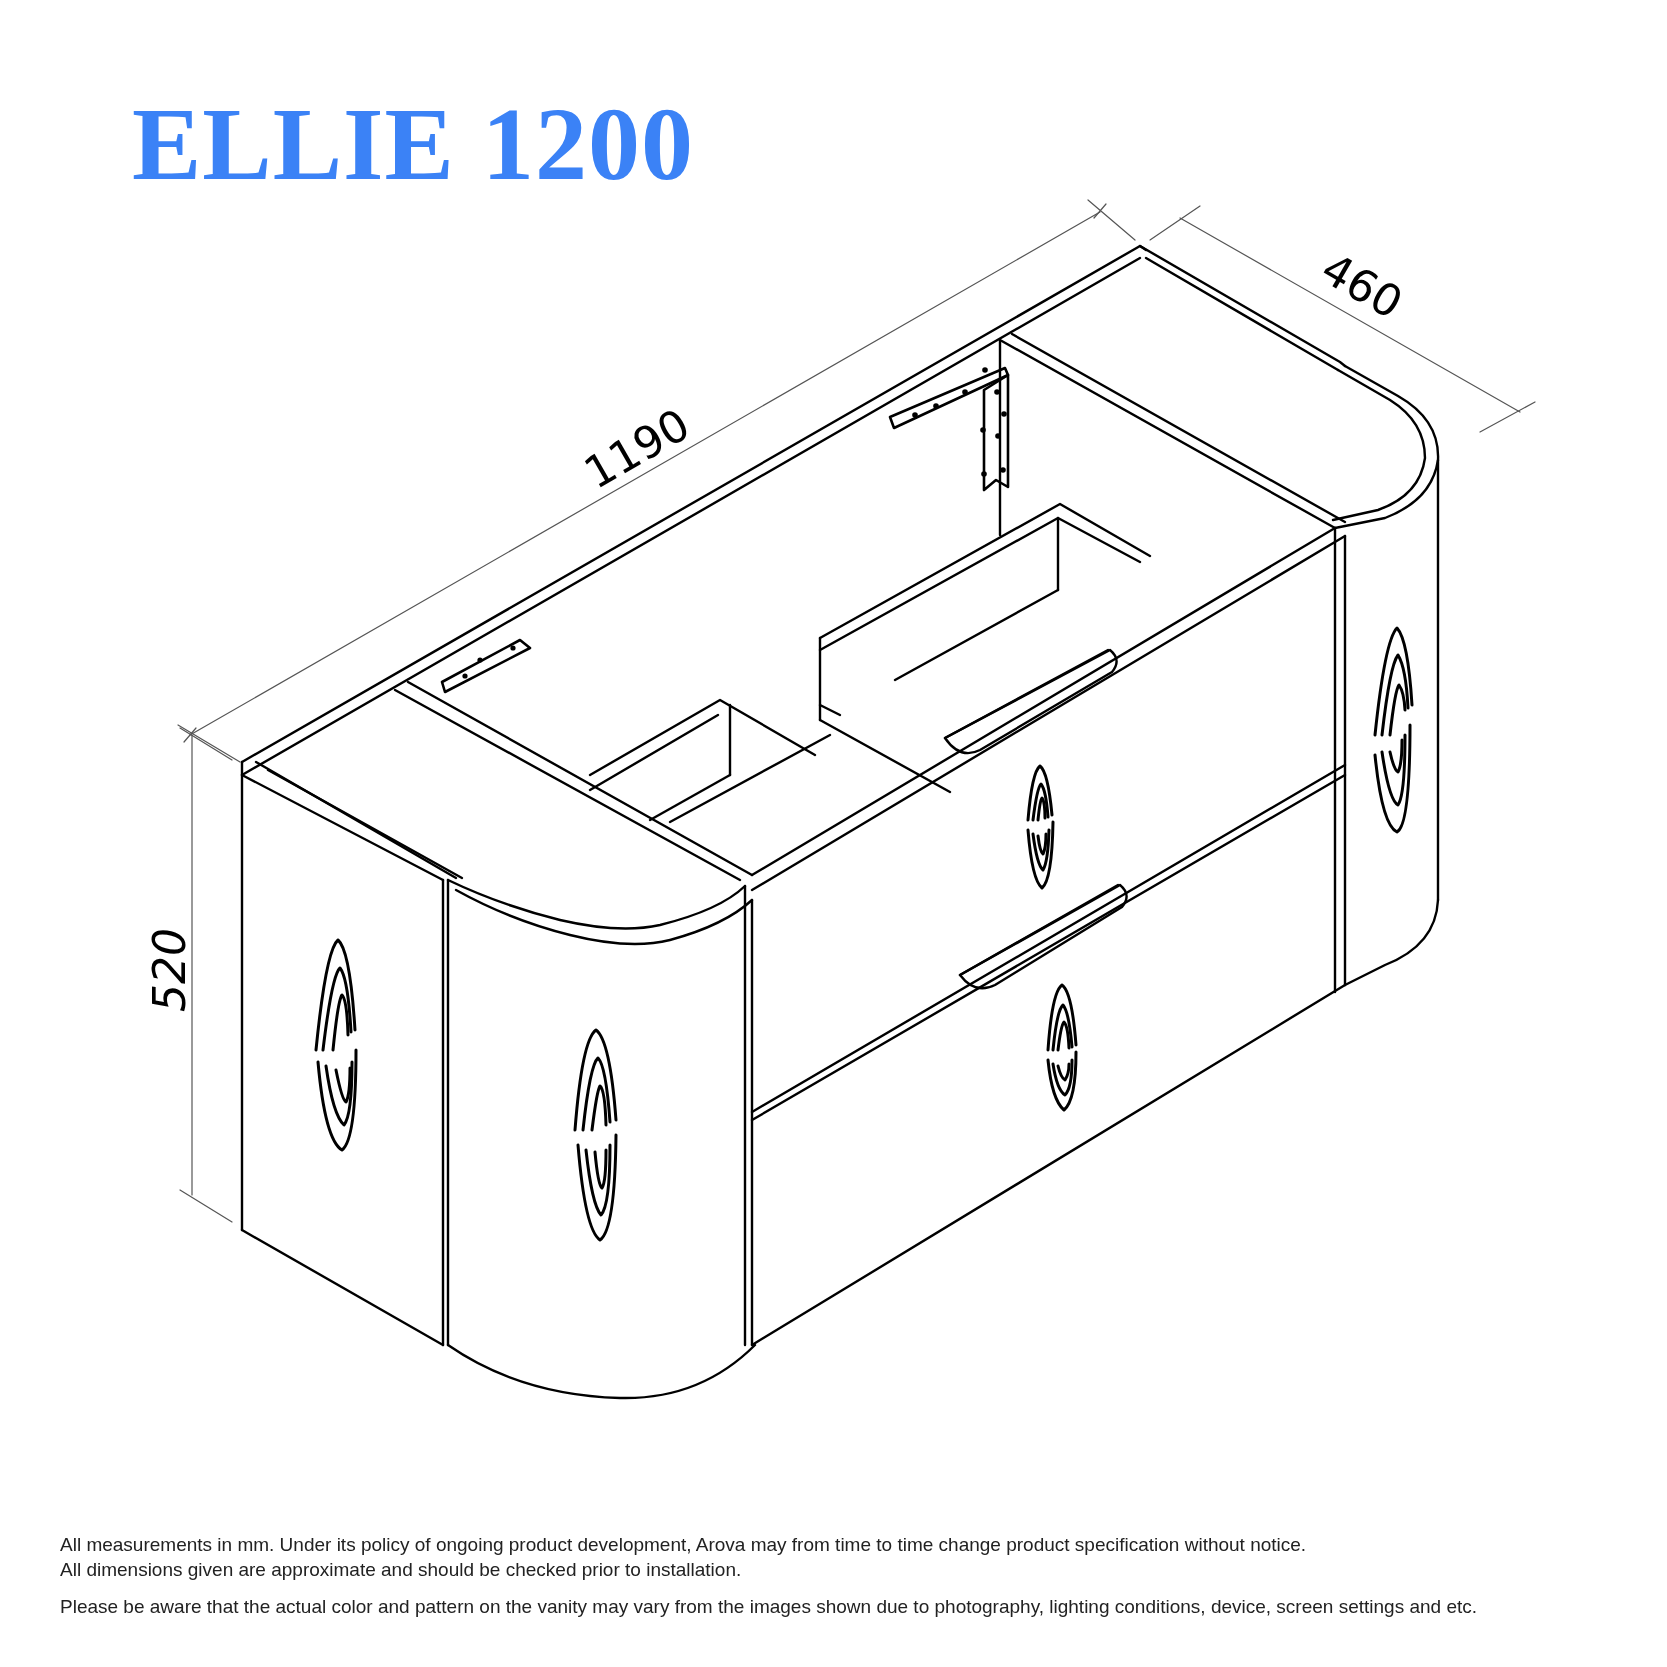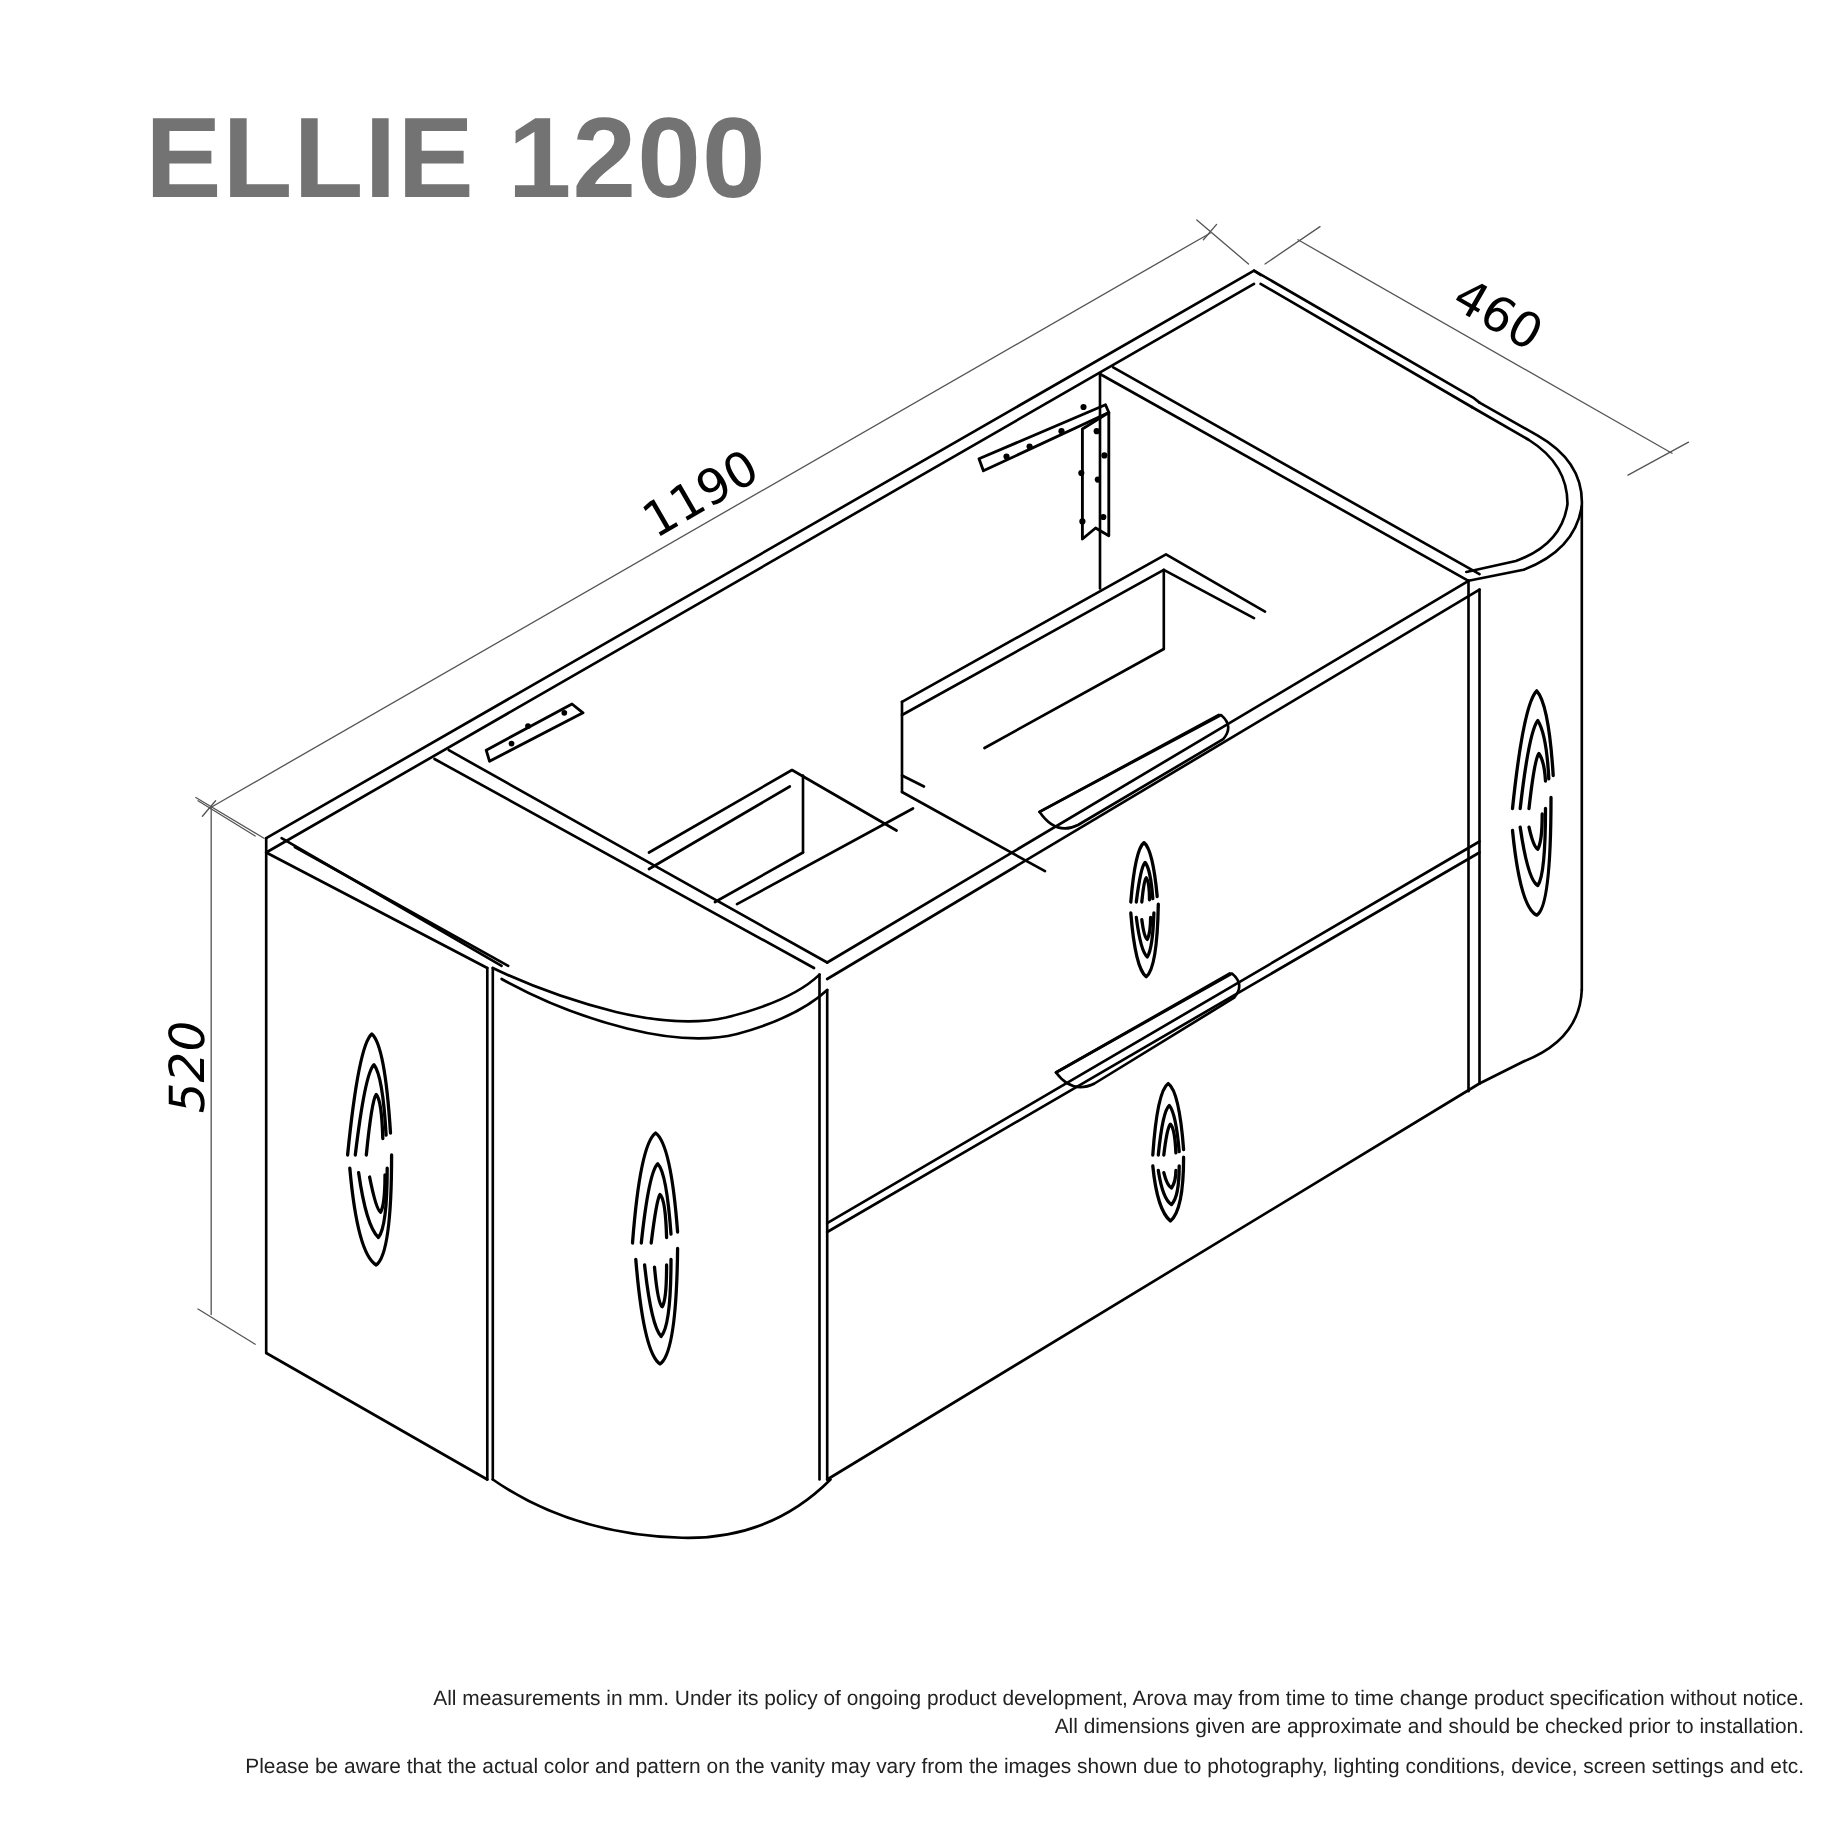--- a/index.html
+++ b/index.html
@@ -1,31 +1,30 @@
 <!DOCTYPE html>
 <html><head>
   <meta charset="utf-8">
   <style>
     html, body { margin: 0; padding: 0; background: #ffffff; }
     body { width: 1667px; height: 1667px; position: relative; overflow: hidden; }
     .title {
       position: absolute; left: 132px; top: 92px;
-      font-family: Liberation Sans, sans-serif; font-weight: 700;
-      font-size: 104px; line-height: 1; color: #737373; letter-spacing: 1px;
+      font-family: Liberation Serif, serif; font-weight: 700;
+      font-size: 104px; line-height: 1; color: #3b82f6; letter-spacing: 1px;
       margin: 0;
     }
     .drawing { position: absolute; left: 0; top: 0; width: 1667px; height: 1667px; }
     .dim-label {
       font-family: "DejaVu Sans", sans-serif; font-size: 44px; fill: #000;
     }
     .footer {
       position: absolute; left: 60px; top: 1532px; width: 1580px;
       font-family: "Liberation Sans", sans-serif; font-size: 19px; color: #222;
       line-height: 25px;
-      text-align: right;
     }
     .footer p { margin: 0 0 12px 0; }
     .footer span { display: block; }
   </style>
 </head>
 <body>
 
 <h1 class="title">ELLIE 1200</h1>
 
 <svg class="drawing" viewBox="0 0 1667 1667" xmlns="http://www.w3.org/2000/svg" fill="none" stroke="#000" stroke-width="2.4" stroke-linejoin="round" stroke-linecap="round">

